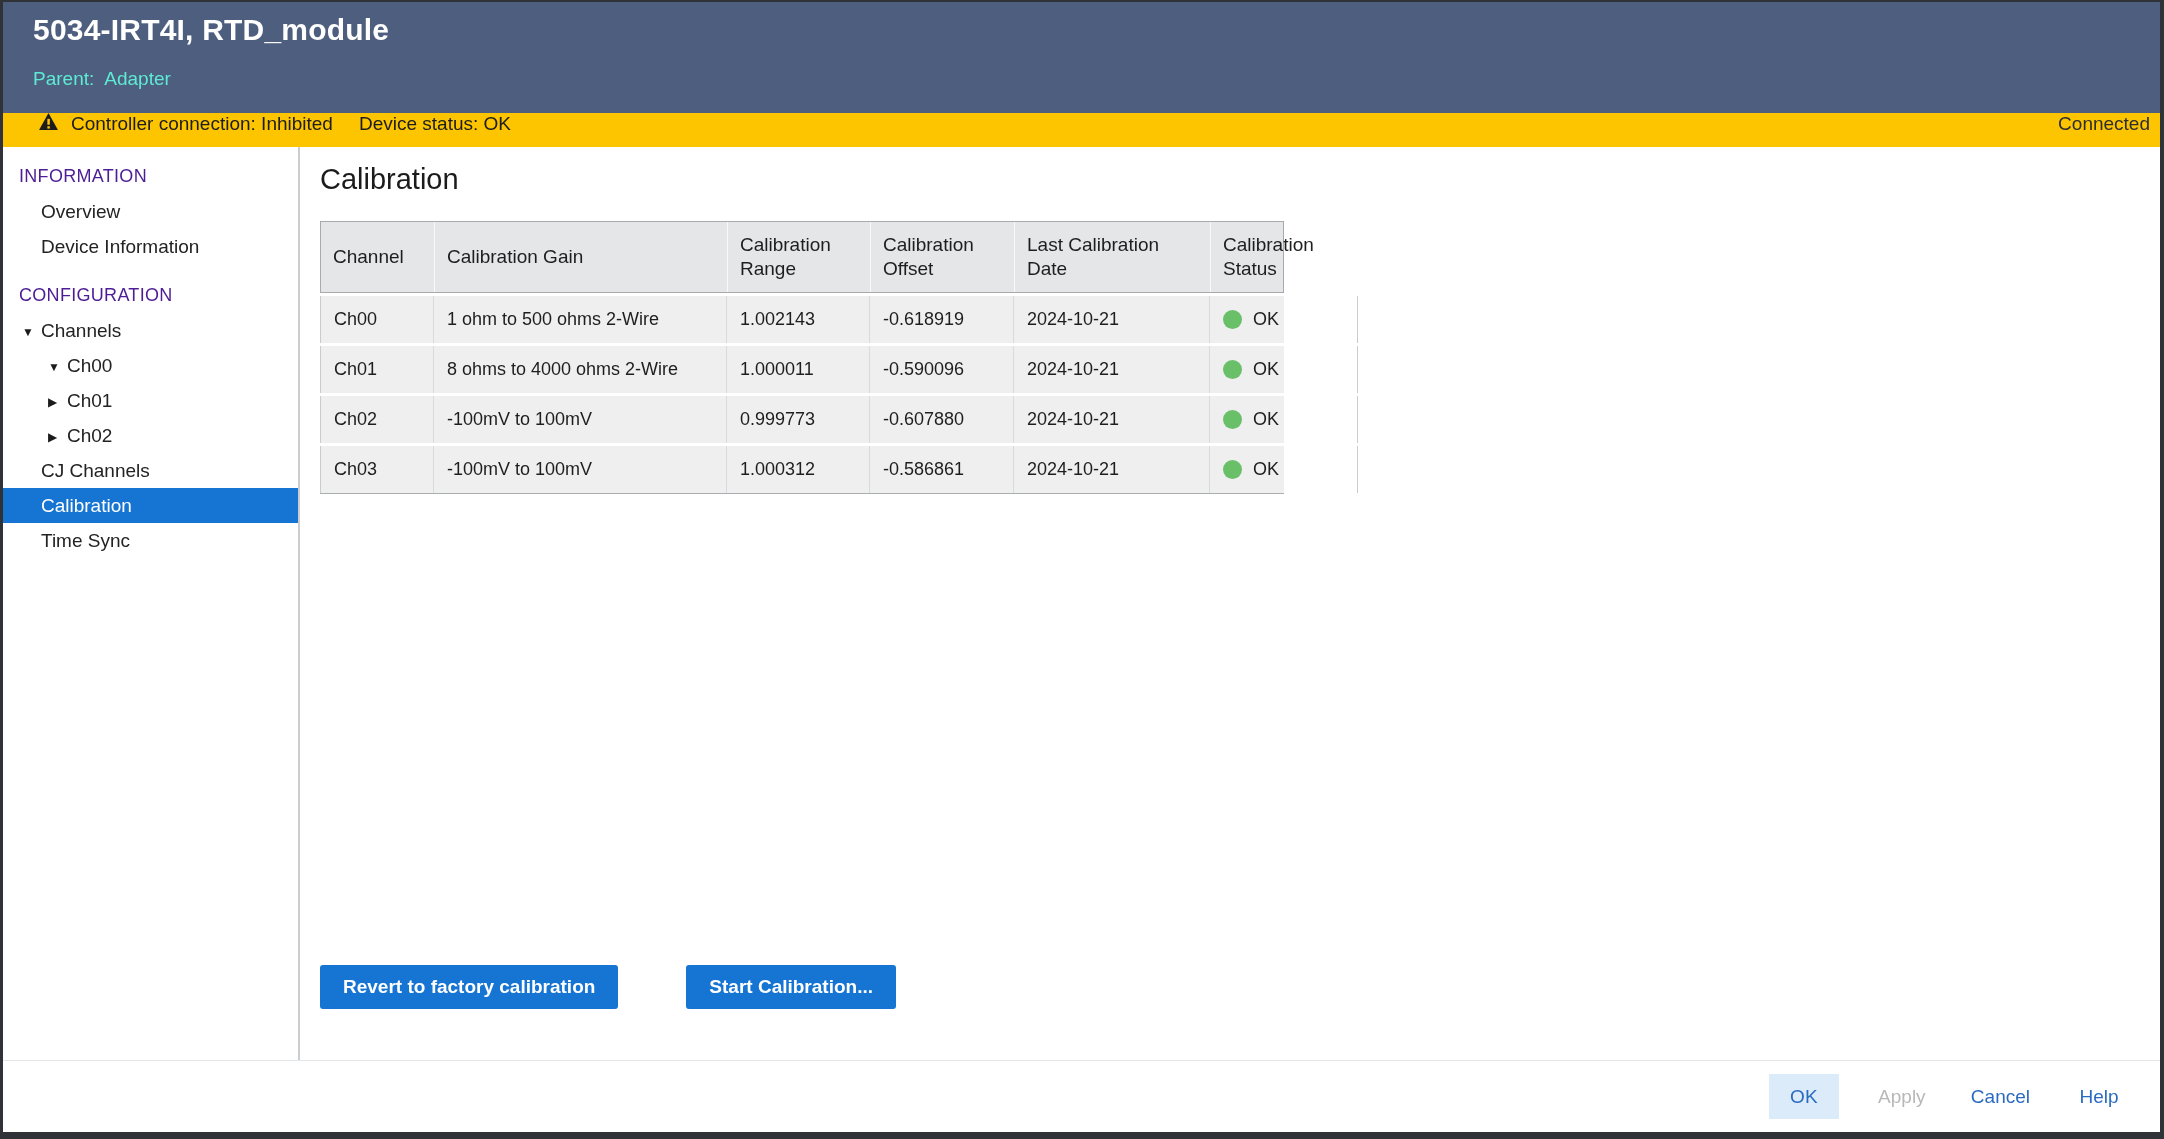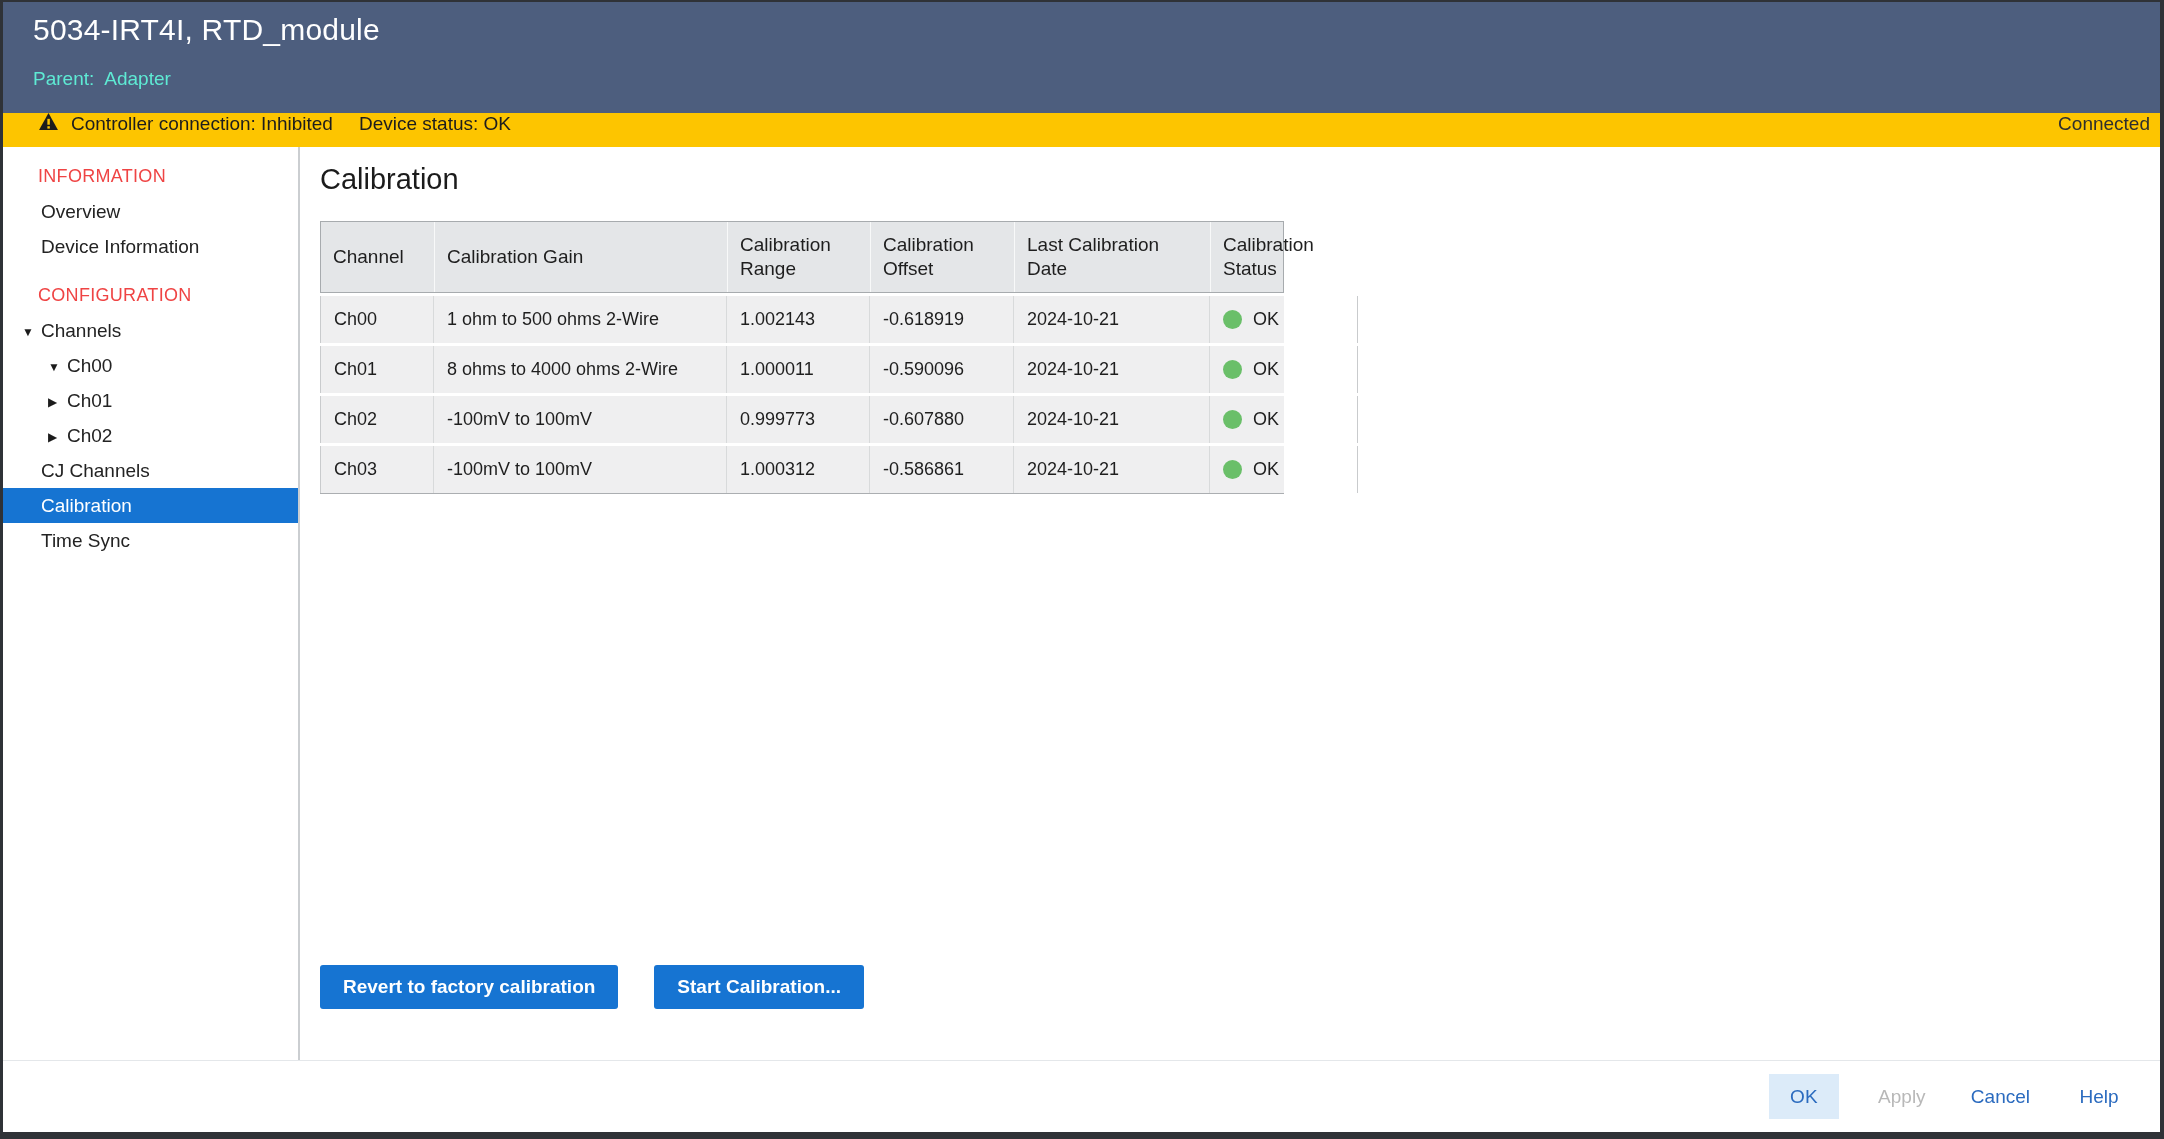--- a/index.html
+++ b/index.html
@@ -12,21 +12,21 @@
     border-width: 2px 4px 7px 3px;
     display: flex; flex-direction: column;
     background: #fff;
   }
 
   
   .hdr {
     height: 111px; background: #4d5e7e; color: #fff;
     padding: 12px 0 0 30px; flex: 0 0 auto;
   }
-  .hdr-title { font-size: 30px; font-weight: 400; line-height: 32px; letter-spacing: 0.2px; }
+  .hdr-title { font-size: 30px; font-weight: 700; line-height: 32px; letter-spacing: 0.2px; }
   .hdr-line { font-size: 19px; color: #5eead4; margin-top: 22px; }
   .hdr-line .lbl { margin-right: 10px; }
 
   
   .statusbar {
     height: 34px; background: #fdc500; color: #1d1d1d;
     display: flex; align-items: flex-start;
     padding: 0 10px 0 36px; font-size: 19px; flex: 0 0 auto;
   }
   .warn-icon { width: 19px; height: 17px; margin-right: 13px; flex: 0 0 auto; }
@@ -36,22 +36,22 @@
   
   .content { flex: 1 1 auto; display: flex; min-height: 0; }
 
   
   .sidebar {
     width: 297px; flex: 0 0 auto;
     border-right: 2px solid #cbced1;
     padding-top: 12px; overflow: hidden;
   }
   .sec-label {
-    height: 35px; line-height: 35px; padding-left: 35px;
-    font-size: 18px; color: #ef4444; letter-spacing: 0.3px;
+    height: 35px; line-height: 35px; padding-left: 16px;
+    font-size: 18px; color: #4c1d95; letter-spacing: 0.3px;
   }
   .sec-label.second { margin-top: 14px; }
   .nav-item {
     height: 35px; line-height: 35px; font-size: 19px; color: #232323;
     white-space: nowrap; cursor: default;
   }
   .nav-item.lvl1 { padding-left: 38px; }
   .nav-item.tree1 { padding-left: 19px; }
   .nav-item.tree2 { padding-left: 45px; }
   .nav-item.lvl3 { padding-left: 83px; }
@@ -79,21 +79,21 @@
   .tcell + .tcell { border-left: 1px solid #d8dadb; }
   .trow .tcell:first-child { border-left: 1px solid #c9cbcd; }
   .trow .tcell:last-child { border-right: 1px solid #c9cbcd; }
   .trow:last-child { border-bottom: 1px solid #abaeb1; height: 48px; }
   .dot {
     width: 19px; height: 19px; border-radius: 50%;
     background: #6abf69; margin-right: 11px; flex: 0 0 auto;
   }
 
   
-  .action-row { margin-top: auto; margin-bottom: 51px; display: flex; gap: 36px; align-items: center; }
+  .action-row { margin-top: auto; margin-bottom: 51px; display: flex; gap: 68px; align-items: center; }
   .btn-primary {
     background: #1674d2; color: #fff; font-family: "Liberation Sans", sans-serif;
     font-size: 19px; font-weight: 700; height: 44px; padding: 0 23px;
     border: none; border-radius: 3px; cursor: pointer;
   }
 
   
   .footer {
     height: 72px; flex: 0 0 auto; border-top: 1px solid #e4e7ea;
     display: flex; align-items: center; justify-content: flex-end;

